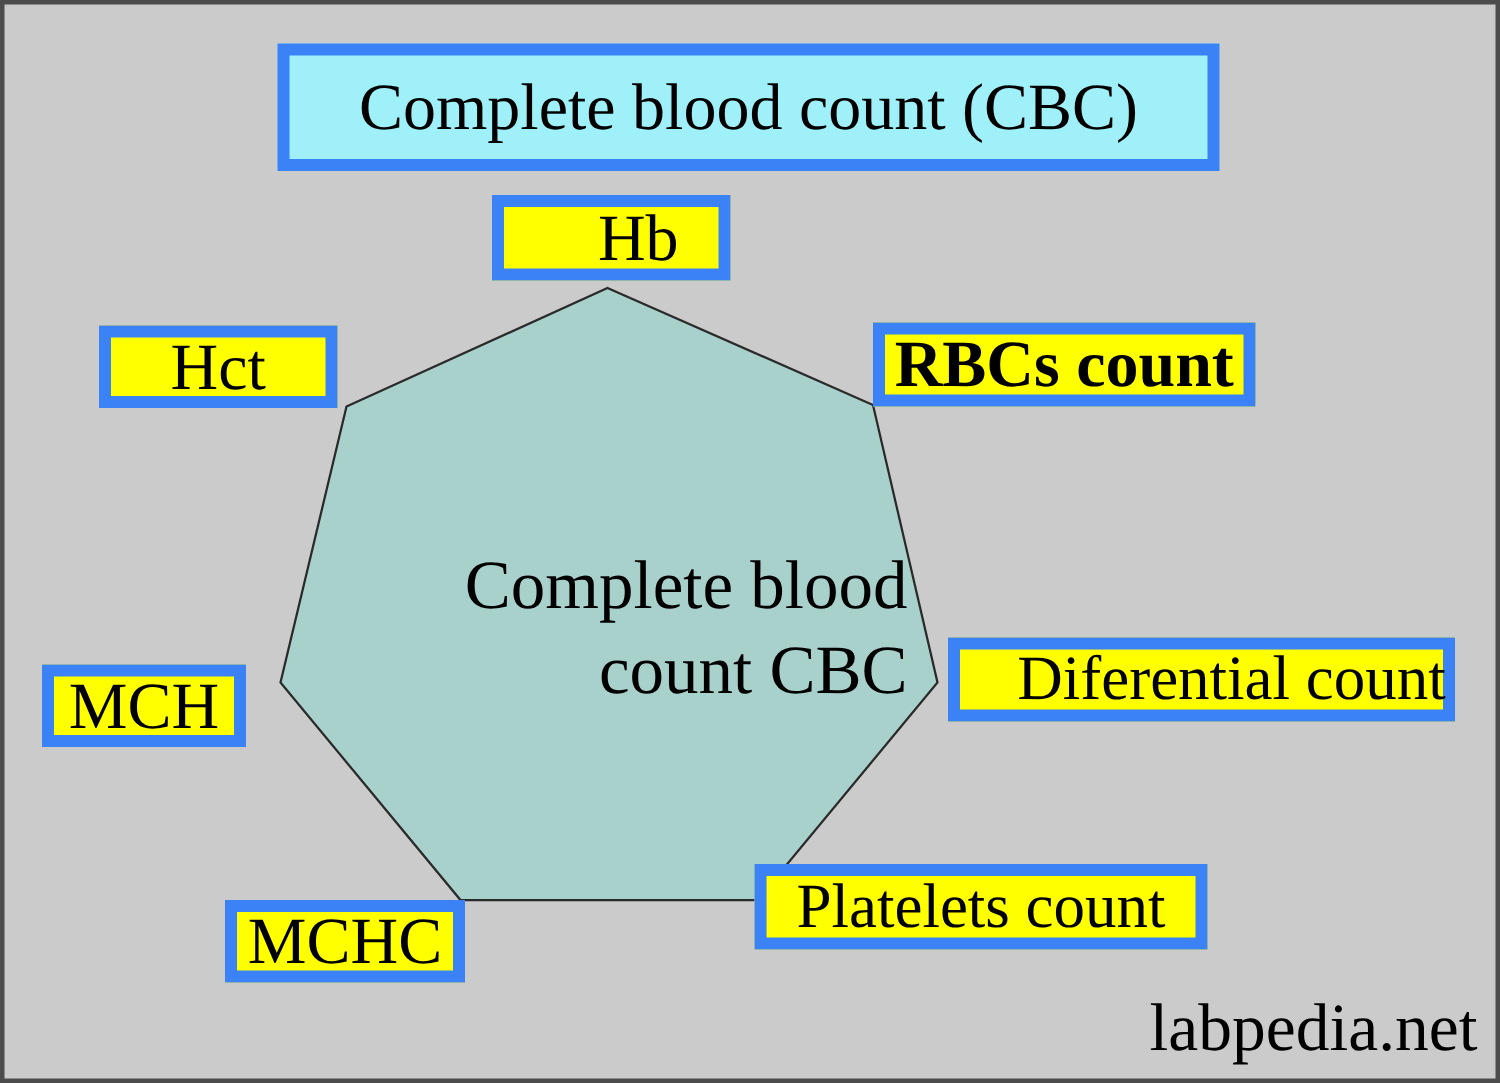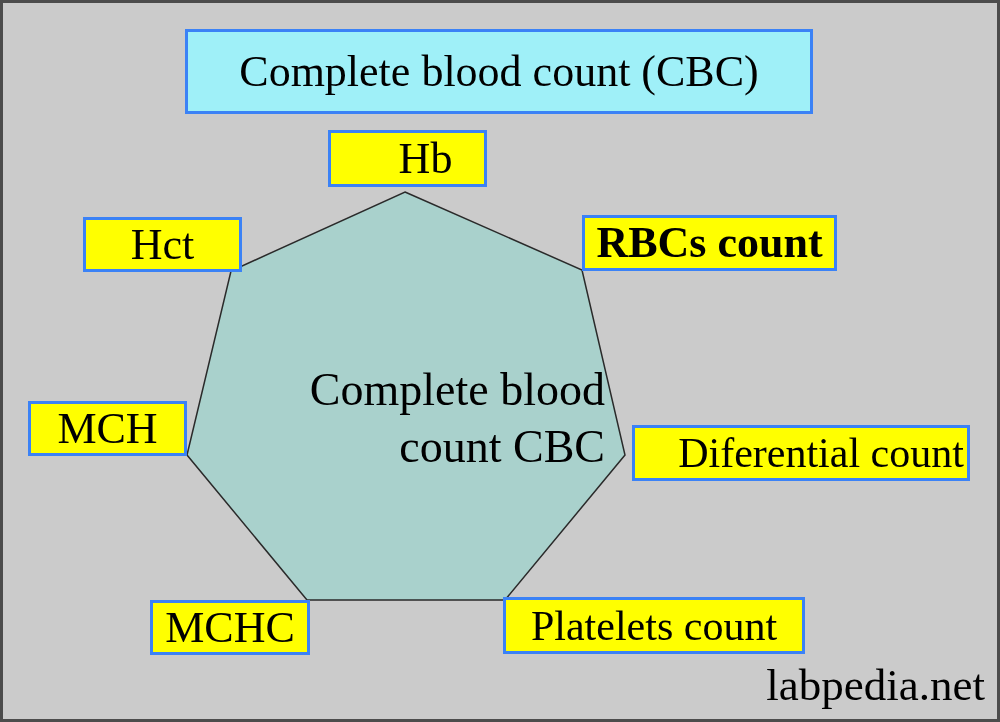--- a/index.html
+++ b/index.html
@@ -22,40 +22,40 @@
     position: absolute;
     left: 0;
     top: 0;
   }
   .box {
     position: absolute;
     display: flex;
     align-items: center;
     justify-content: center;
     box-sizing: border-box;
-    border: 3px solid #3b82f6;
+    border: 8px solid #3b82f6;
     white-space: nowrap;
     line-height: 1;
   }
   .title-box {
     left: 182px; top: 26px; width: 628px; height: 85px;
     background: #9ff0f8;
     font-size: 44px;
   }
   .label-box {
     background: #ffff00;
     font-size: 44px;
   }
   .box-hb        { left: 325px; top: 127px; width: 159px; height: 57px; padding-left: 36px; }
-  .box-hct       { left:  80px; top: 214px; width: 159px; height: 55px; }
+  .box-hct       { left:  63px; top: 214px; width: 159px; height: 55px; }
   .box-rbcs      { left: 579px; top: 212px; width: 255px; height: 56px; font-weight: bold; }
-  .box-mch       { left:  25px; top: 398px; width: 159px; height: 55px; }
+  .box-mch       { left:  25px; top: 440px; width: 136px; height: 55px; }
   .box-dif       { left: 629px; top: 422px; width: 338px; height: 56px; font-size: 42px; padding-left: 40px; }
   .box-mchc      { left: 147px; top: 597px; width: 160px; height: 55px; }
-  .box-platelets { left: 500px; top: 594px; width: 302px; height: 57px; font-size: 42px; }
+  .box-platelets { left: 500px; top: 573px; width: 302px; height: 57px; font-size: 42px; }
   .heptagon-text {
     position: absolute;
     left: 202px; top: 358px;
     width: 400px;
     text-align: right;
     font-size: 46px;
     line-height: 57px;
   }
   .watermark {
     position: absolute;

